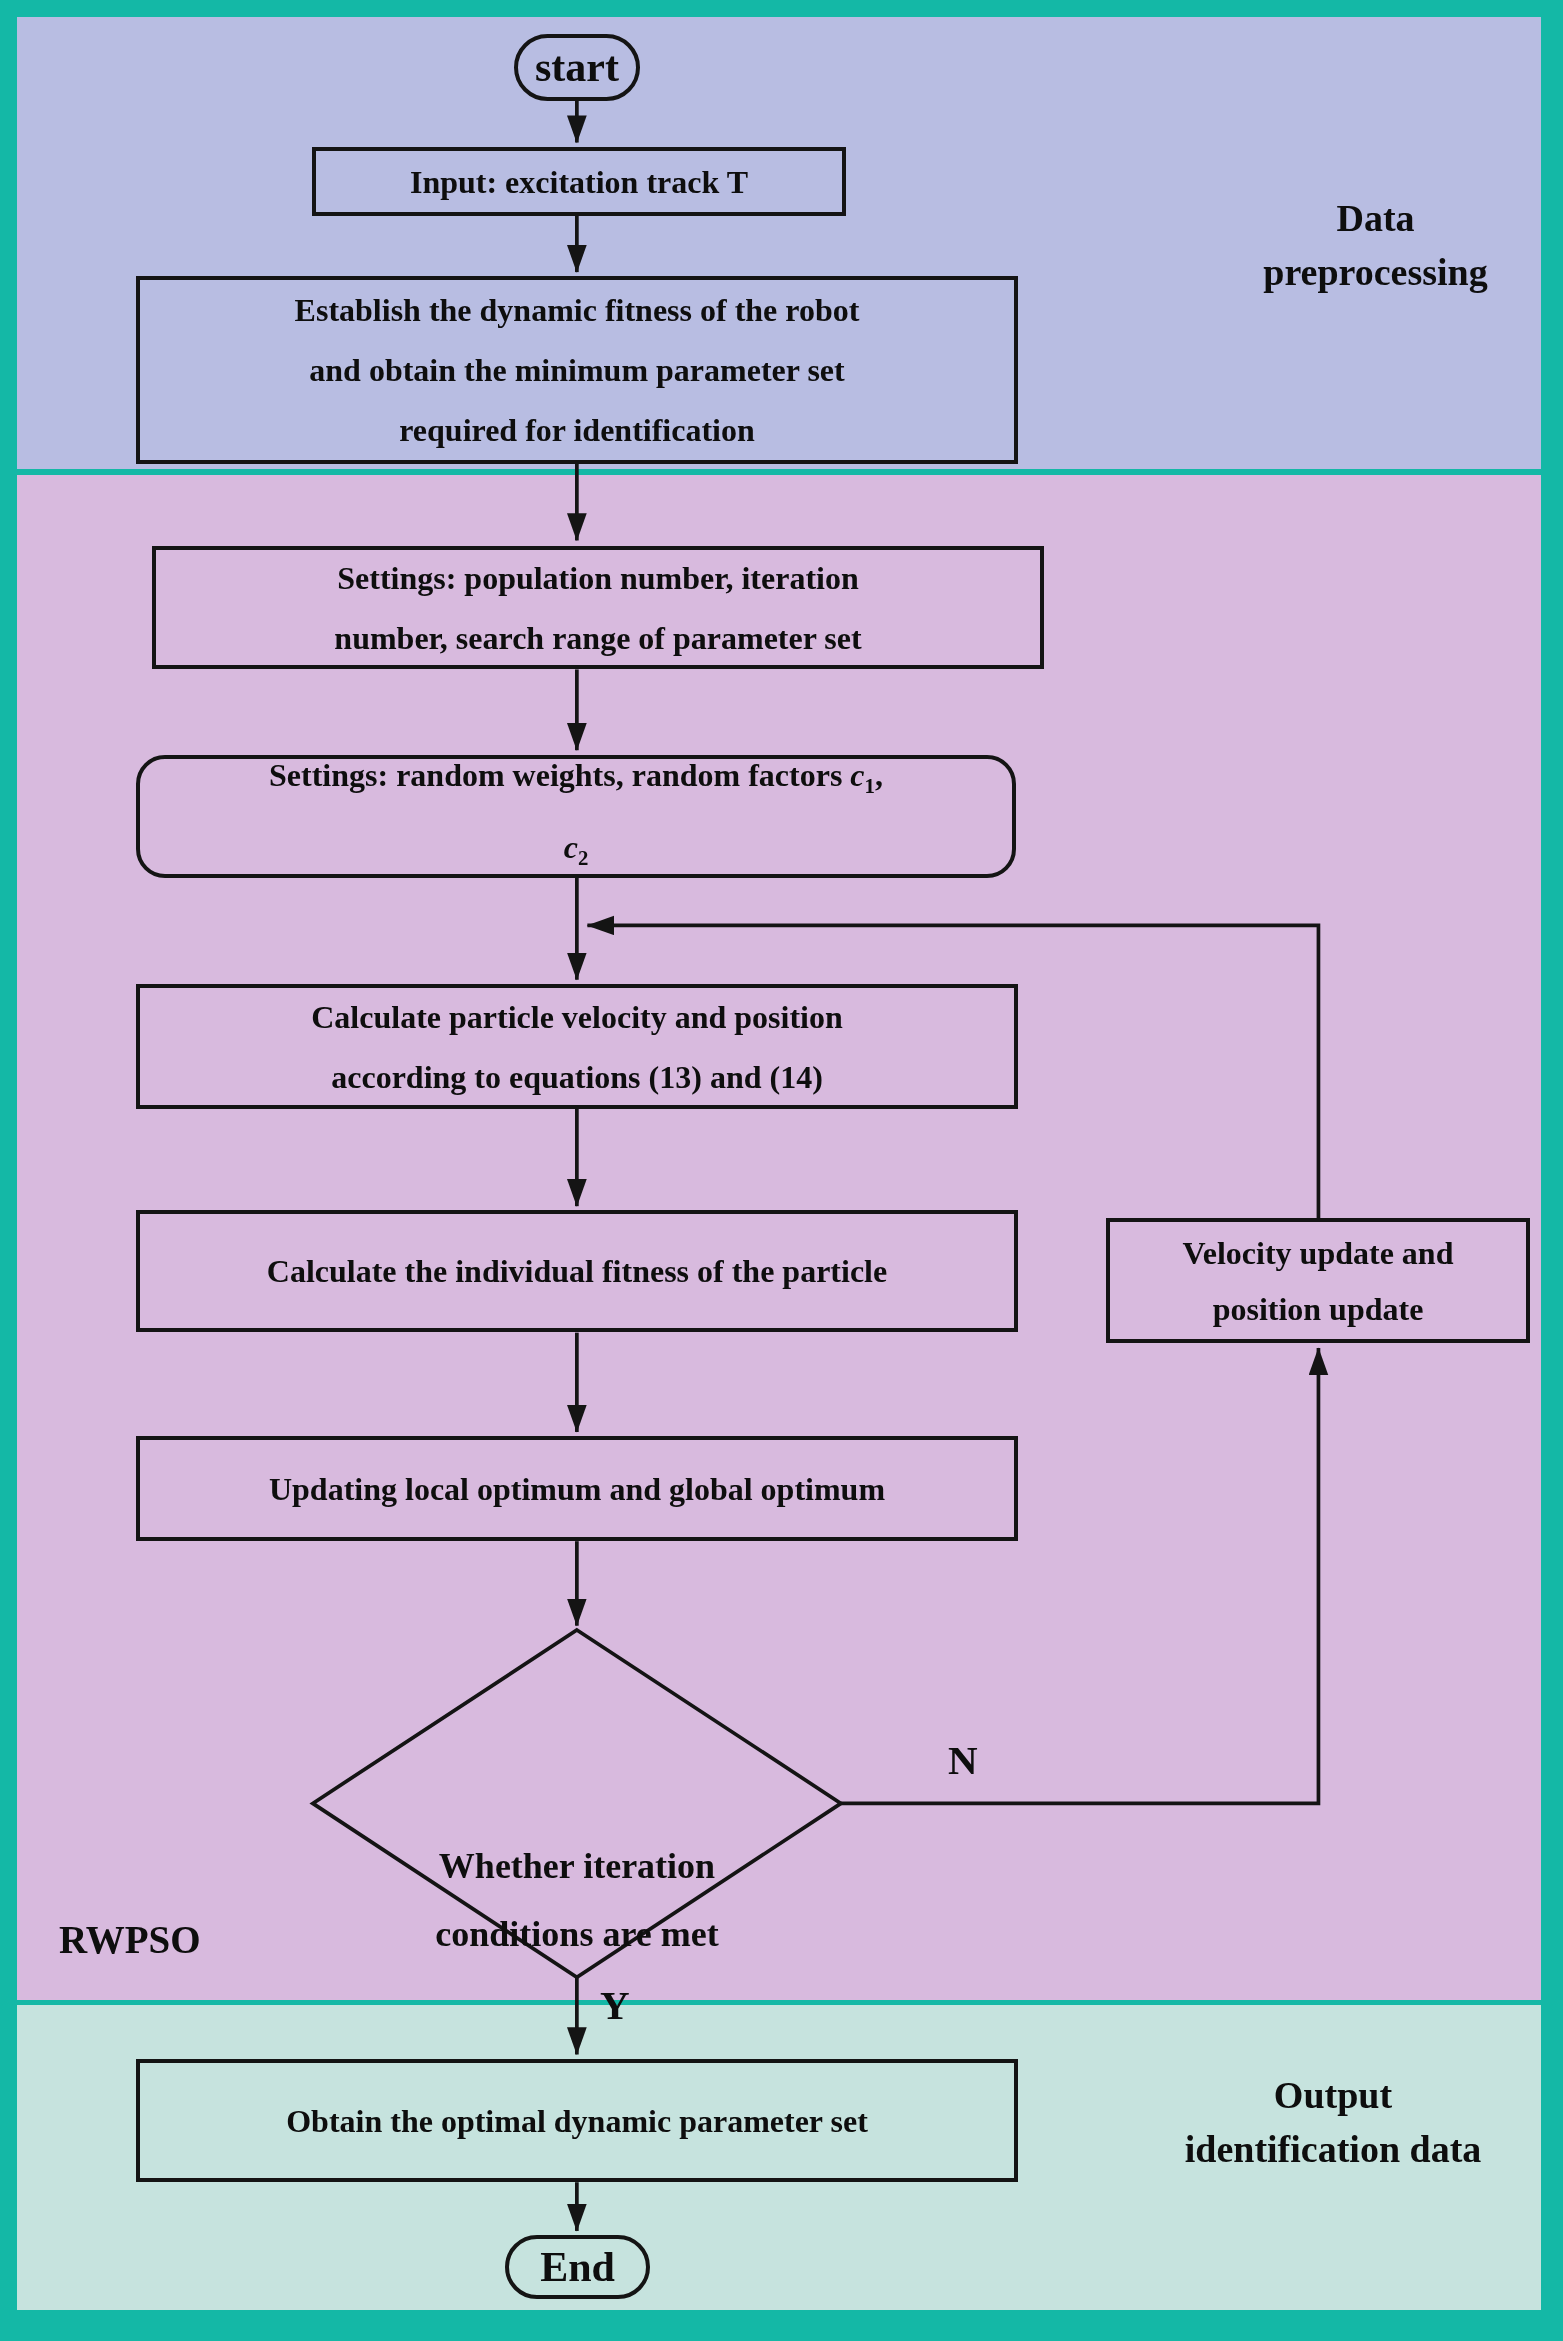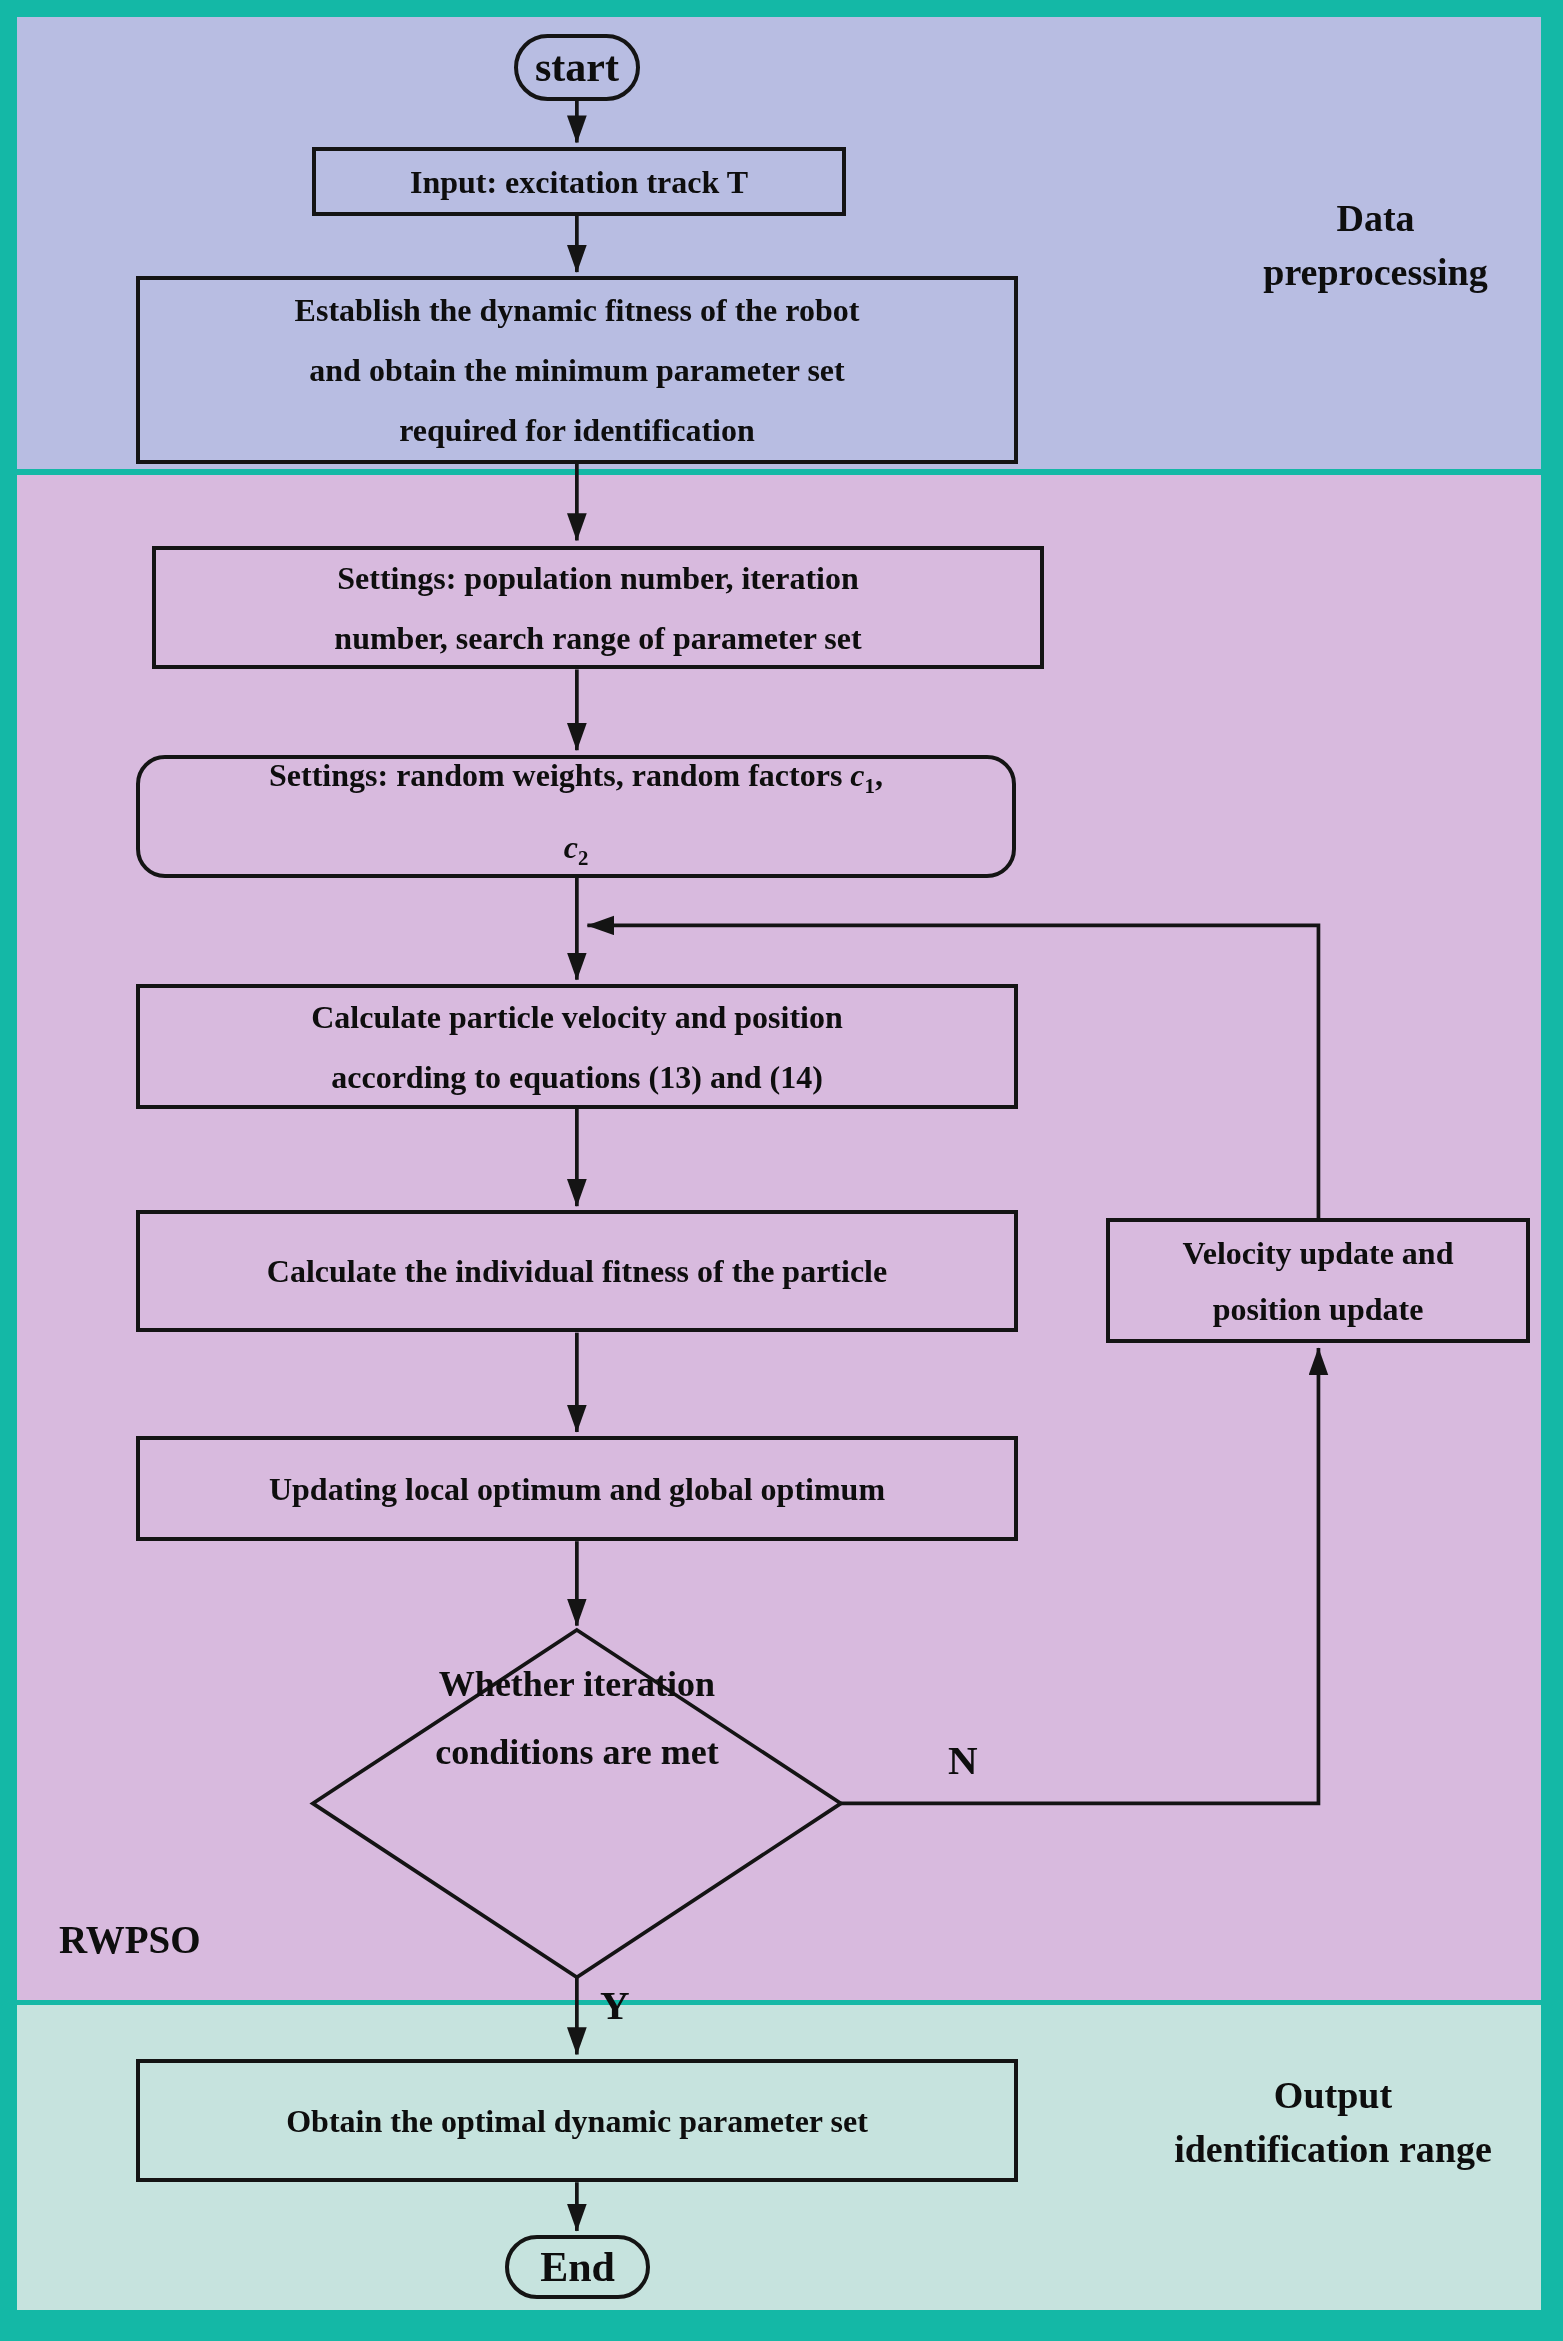--- a/index.html
+++ b/index.html
@@ -108,21 +108,21 @@
 
   <div class="node" style="left:1106px;top:1218px;width:424px;height:125px;">
     <div class="ln" style="line-height:56px;">Velocity update and</div>
     <div class="ln" style="line-height:56px;">position update</div>
   </div>
 
   <div class="node" style="left:136px;top:1436px;width:882px;height:105px;">
     <div class="ln">Updating local optimum and global optimum</div>
   </div>
 
-  <div class="diamond-text" style="left:313px;top:1544px;width:528px;height:347px;gap:12px;">
+  <div class="diamond-text" style="left:313px;top:1726px;width:528px;height:347px;gap:12px;">
     <div class="ln">Whether iteration</div>
     <div class="ln">conditions are met</div>
   </div>
 
   <div class="branch-label" style="left:948px;top:1740px;">N</div>
   <div class="branch-label" style="left:600px;top:1985px;">Y</div>
 
   <div class="node" style="left:136px;top:2059px;width:882px;height:123px;">
     <div class="ln">Obtain the optimal dynamic parameter set</div>
   </div>
@@ -135,17 +135,17 @@
     <div class="ln">Data</div>
     <div class="ln">preprocessing</div>
   </div>
 
   <div class="plain" style="left:59px;top:1913px;width:185px;text-align:left;">
     <div class="ln" style="font-size:39px;">RWPSO</div>
   </div>
 
   <div class="plain" style="left:1148px;top:2068px;width:370px;">
     <div class="ln">Output</div>
-    <div class="ln">identification range</div>
+    <div class="ln">identification data</div>
   </div>
 
 </div>
 
 
 </body></html>

